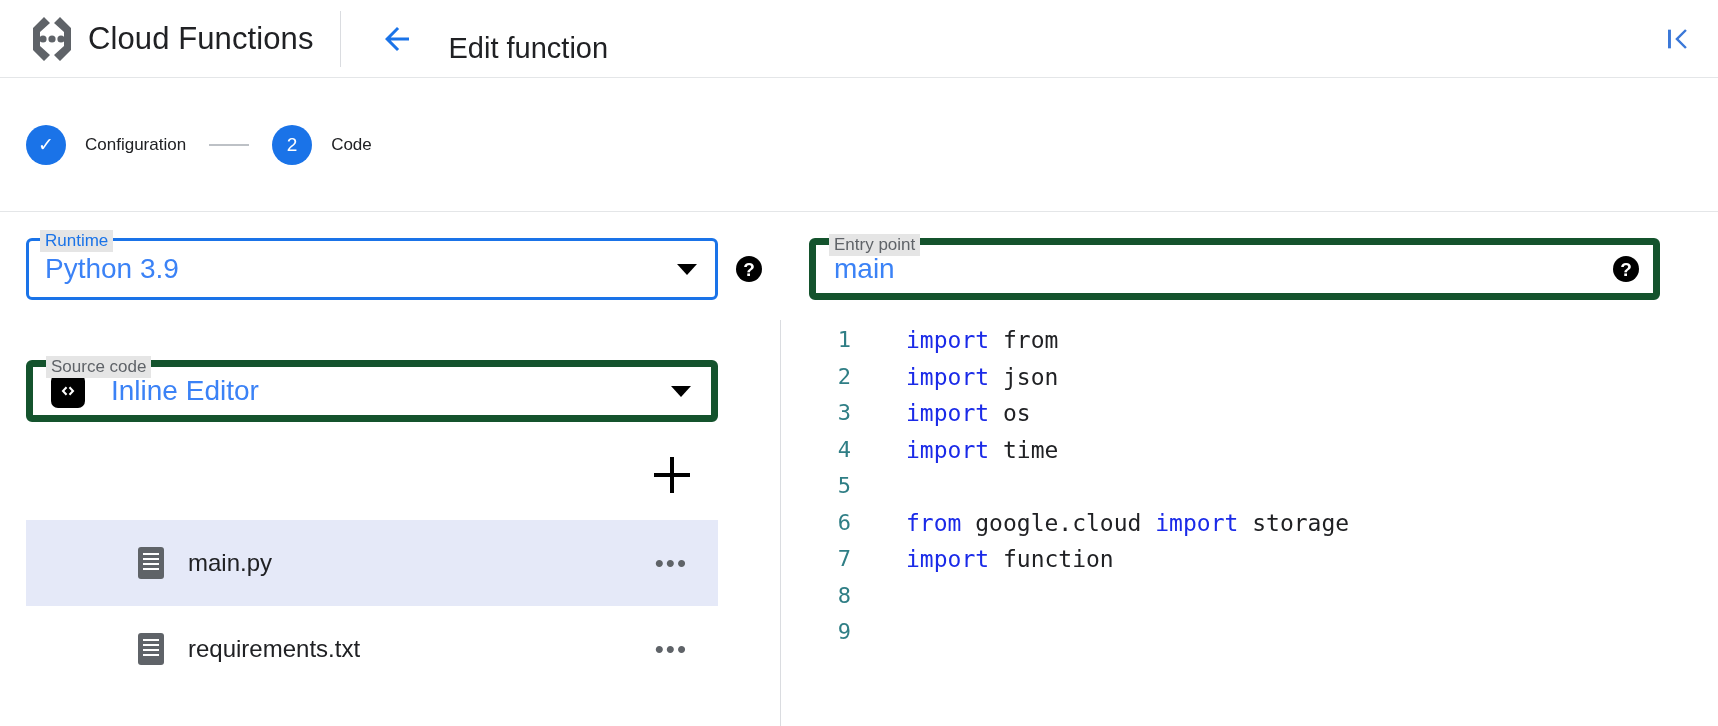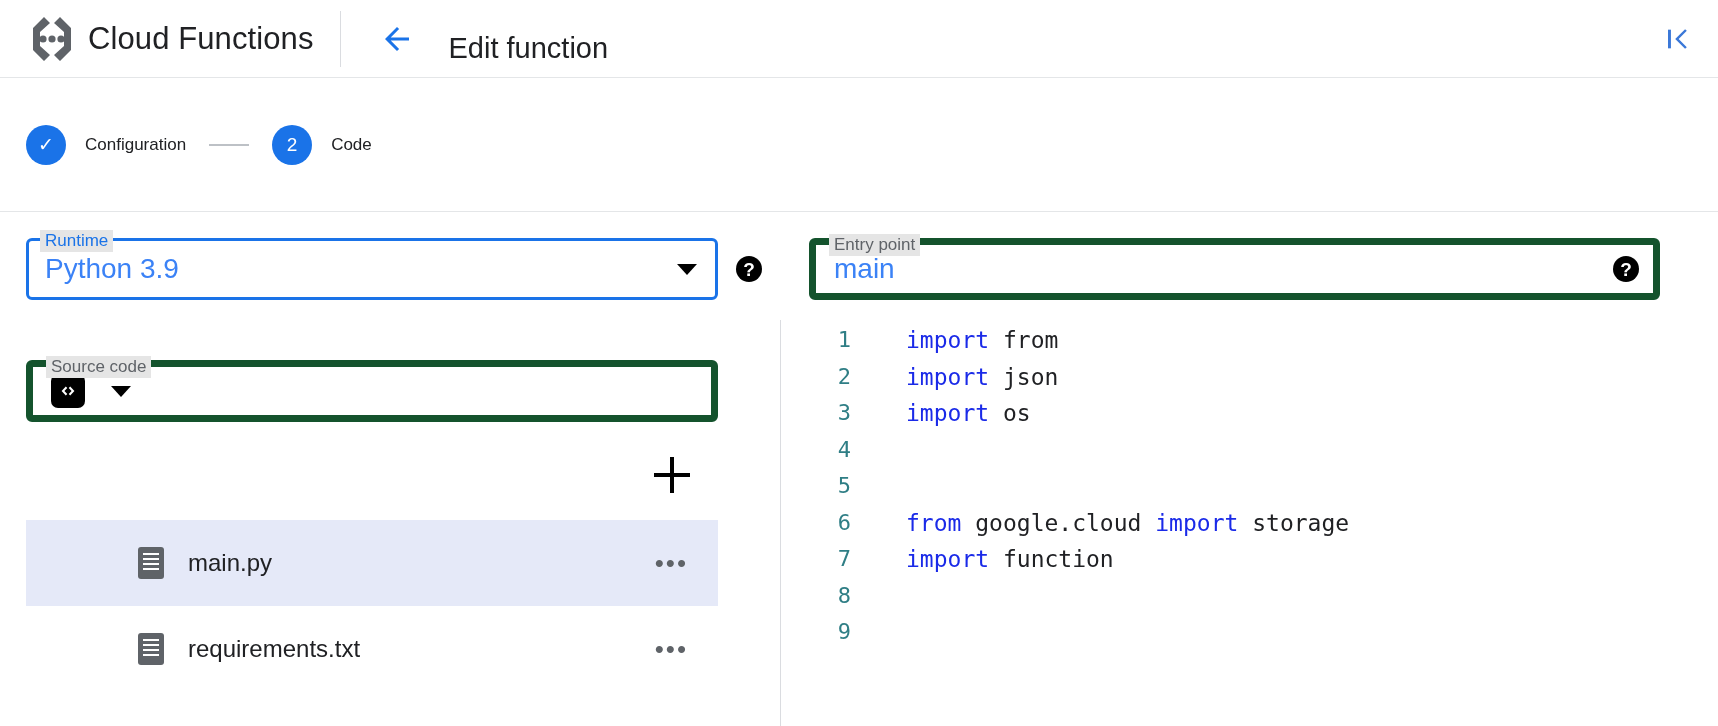--- a/index.html
+++ b/index.html
@@ -403,20 +403,21 @@
 
     <div class="source-wrap">
       <div class="field source-field">
         <span class="field-legend">Source code</span>
         <span class="code-badge">
           <svg width="22" height="22" viewBox="0 0 24 24" aria-hidden="true">
             <path d="M9.6 7.2 5 12l4.6 4.8 1.6-1.5L8.1 12l3.1-3.3z" fill="#ffffff"></path>
             <path d="M14.4 7.2 19 12l-4.6 4.8-1.6-1.5L15.9 12l-3.1-3.3z" fill="#ffffff"></path>
           </svg>
         </span>
+        <span class="field-value">Inline Editor</span>
         <span class="caret"></span>
       </div>
     </div>
 
     <div class="addfile-row">
       <span class="plus-btn"></span>
     </div>
 
     <div class="file-list">
       <div class="file-row selected">
@@ -450,21 +451,21 @@
         <span class="field-legend">Entry point</span>
         <span class="field-value">main</span>
         <span class="help-icon">?</span>
       </div>
     </div>
 
     <div class="editor" id="code-editor">
         <div class="code-line"><span class="gutter">1</span><span class="code-text"><span class="kw">import</span><span> from</span></span></div>
         <div class="code-line"><span class="gutter">2</span><span class="code-text"><span class="kw">import</span><span> json</span></span></div>
         <div class="code-line"><span class="gutter">3</span><span class="code-text"><span class="kw">import</span><span> os</span></span></div>
-        <div class="code-line"><span class="gutter">4</span></div>
+        <div class="code-line"><span class="gutter">4</span><span class="code-text"><span class="kw">import</span><span> time</span></span></div>
         <div class="code-line"><span class="gutter">5</span><span class="code-text"></span></div>
         <div class="code-line"><span class="gutter">6</span><span class="code-text"><span class="kw">from</span><span> google.cloud </span><span class="kw">import</span><span> storage</span></span></div>
         <div class="code-line"><span class="gutter">7</span><span class="code-text"><span class="kw">import</span><span> function</span></span></div>
         <div class="code-line"><span class="gutter">8</span><span class="code-text"></span></div>
         <div class="code-line"><span class="gutter">9</span><span class="code-text"></span></div>
       </div>
   </div>
 </div>
 
 </body></html>

